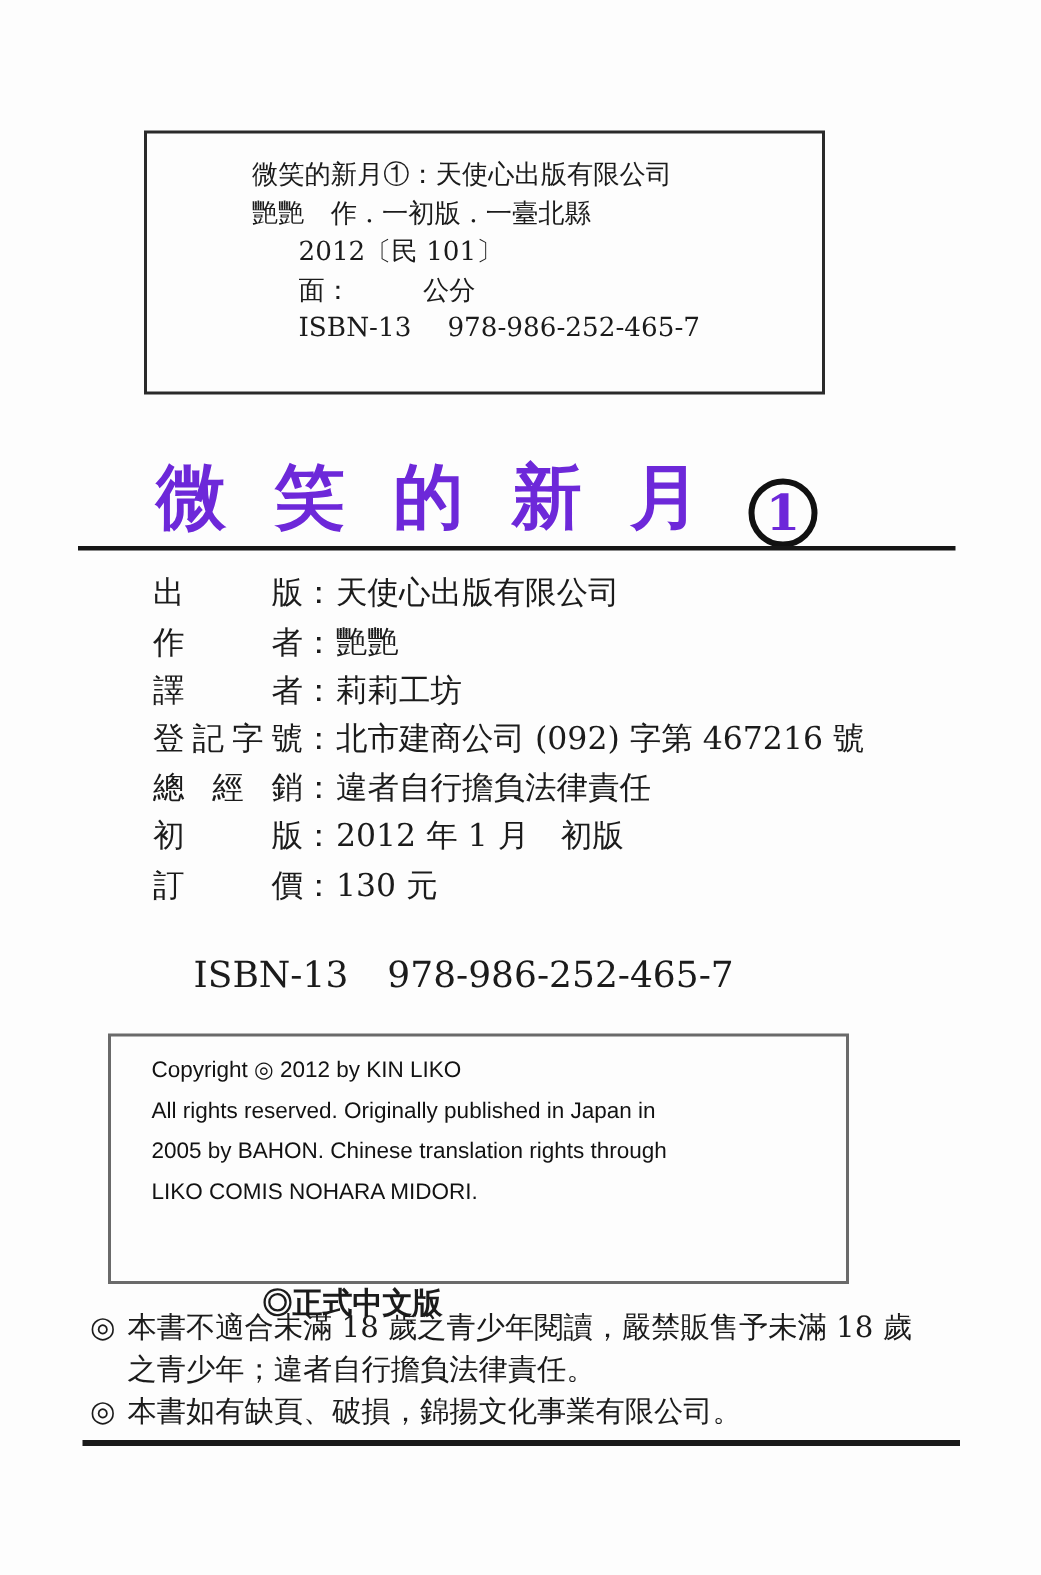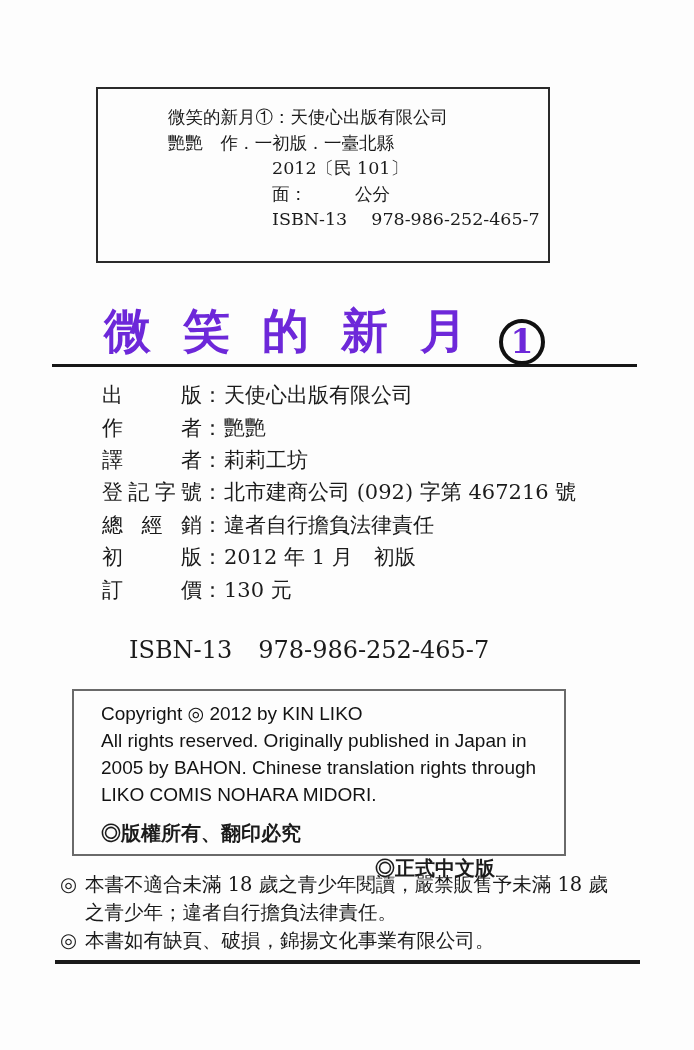--- a/index.html
+++ b/index.html
@@ -20,21 +20,21 @@
   .cip-box {
     position: absolute;
     left: 96px; top: 87px;
     width: 454px; height: 176px;
     border: 2px solid #2a2a2a;
     padding: 16px 10px 12px 70px;
     font-size: 17.5px;
     line-height: 25.5px;
     white-space: nowrap;
   }
-  .cip-indent { margin-left: 104px; }
+  .cip-indent { margin-left: 31px; }
   .cip-gap-wide { display: inline-block; width: 48px; }
   .cip-gap { display: inline-block; width: 24px; }
 
   
   .book-title {
     position: absolute;
     left: 104px; top: 300px;
     font-size: 47px;
     font-weight: 900;
     letter-spacing: 32px;
@@ -93,21 +93,21 @@
 
   
   .copyright-box {
     position: absolute;
     left: 72px; top: 689px;
     width: 494px; height: 167px;
     border: 2px solid #6a6a6a;
     padding: 9px 14px 0 27px;
   }
   .copyright-box .en-line {
-    font-size: 19px;
+    font-size: 15px;
     line-height: 27px;
     color: #121212;
     white-space: nowrap;
   }
   .rights-footer {
     display: flex;
     margin-top: 12px;
     font-size: 20px;
     font-weight: bold;
     white-space: nowrap;
@@ -196,21 +196,20 @@
   <div class="isbn-line serif">
     <span>ISBN-13</span><span class="gap"></span><span>978-986-252-465-7</span>
   </div>
 
   <div class="copyright-box">
     <div class="en-line sans">Copyright ◎ 2012 by KIN LIKO</div>
     <div class="en-line sans">All rights reserved. Originally published in Japan in</div>
     <div class="en-line sans">2005 by BAHON. Chinese translation rights through</div>
     <div class="en-line sans">LIKO COMIS NOHARA MIDORI.</div>
     <div class="rights-footer sans">
-      <span>◎版權所有、翻印必究</span>
       <span class="right">◎正式中文版</span>
     </div>
   </div>
 
   <div class="notices serif">
     <div class="notice-item">
       <span class="notice-bullet">◎</span>
       <span>
         <span class="notice-line">本書不適合未滿 18 歲之青少年閱讀，嚴禁販售予未滿 18 歲</span>
         <span class="notice-line">之青少年；違者自行擔負法律責任。</span>

